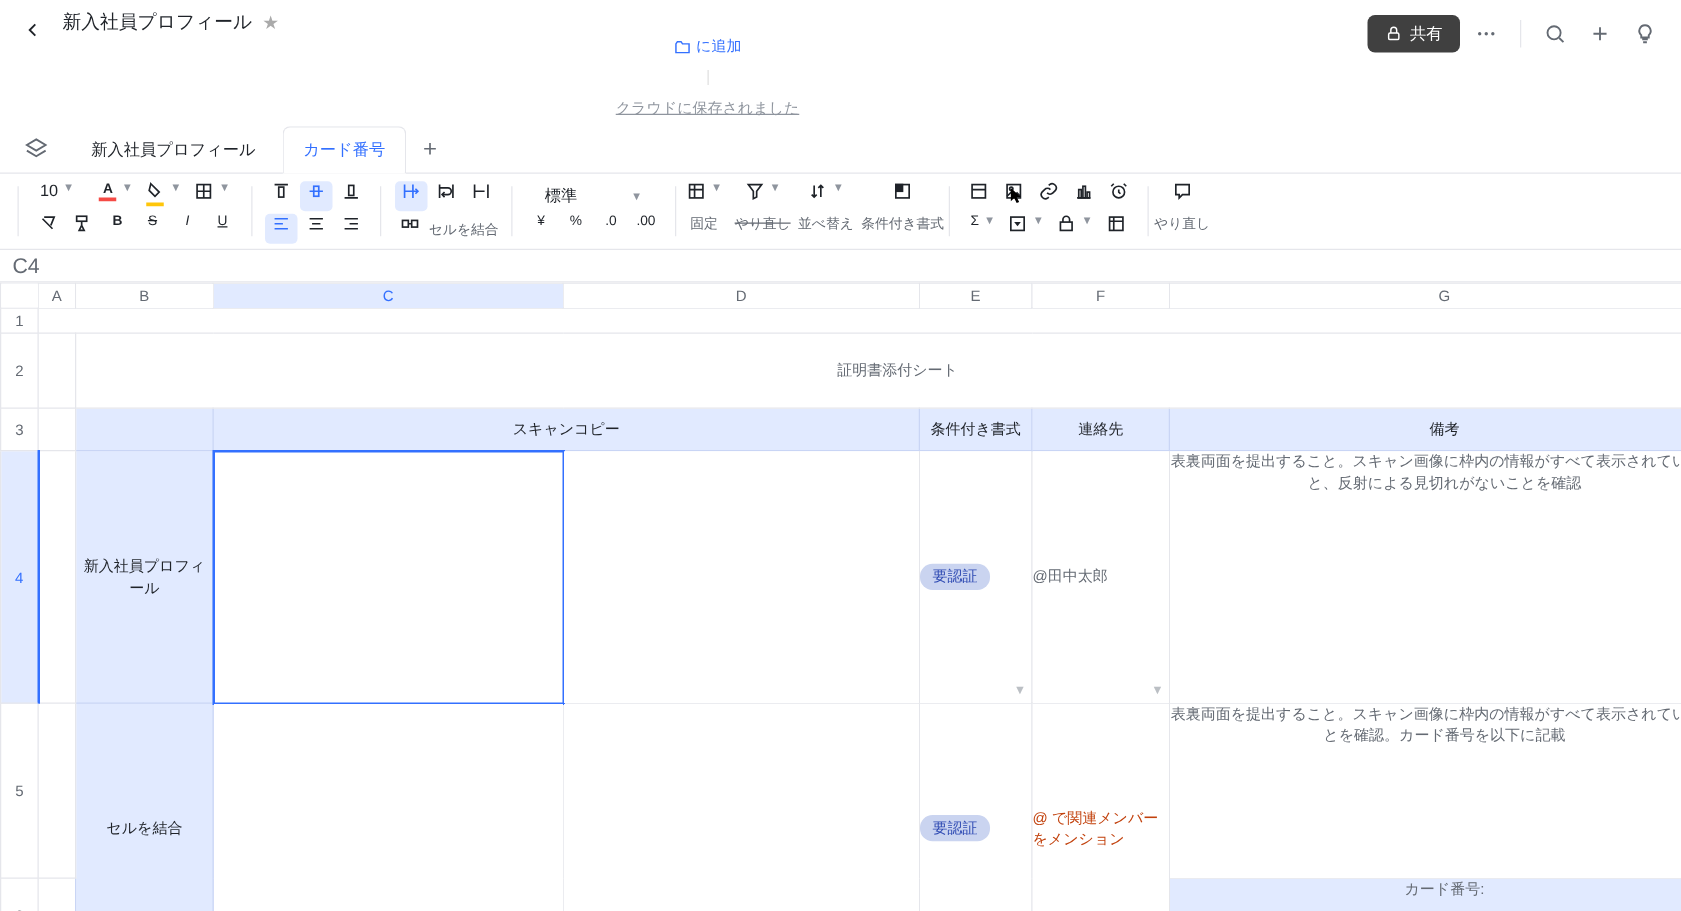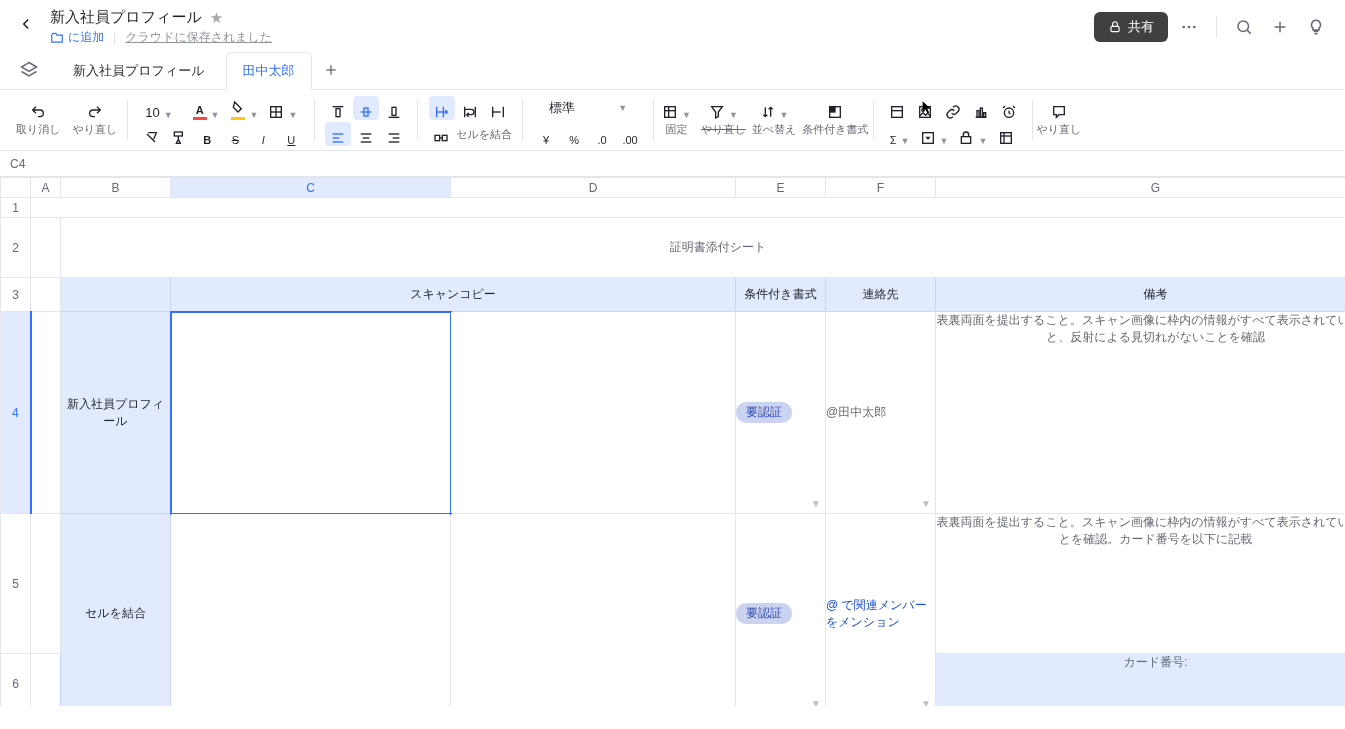--- a/index.html
+++ b/index.html
@@ -22,21 +22,21 @@
   .back-btn {
     width: 24px; height: 24px;
     display: flex; align-items: center; justify-content: center;
     cursor: pointer;
     margin-top: 4px;
   }
   .title-block { flex: 1; display: flex; flex-direction: column; gap: 2px; }
   .title-row { display: flex; align-items: center; gap: 8px; }
   .doc-title { font-size: 15px; font-weight: 500; }
   .star { color: #aaa; font-size: 15px; }
-  .sub-row { display: flex; align-items: center; gap: 10px; font-size: 12px; }
+  .sub-row { display: flex; align-items: center; gap: 10px; font-size: 12px; flex-direction: column; }
   .add-to { color: #3370ff; display: flex; align-items: center; gap: 4px; }
   .divider-v { width: 1px; height: 12px; background: #e0e0e0; }
   .saved { color: #8f959e; text-decoration: underline; }
   .header-right { display: flex; align-items: center; gap: 6px; margin-top: 4px; }
   .share-btn {
     background: #404040;
     color: #fff;
     border-radius: 6px;
     padding: 6px 14px;
     display: flex; align-items: center; gap: 6px;
@@ -101,21 +101,21 @@
     color: #646a73;
     flex-wrap: nowrap;
   }
   .tb-group {
     display: flex; flex-direction: column; align-items: center;
     padding: 0 6px;
   }
   .tb-icons-row { display: flex; gap: 2px; margin-bottom: 2px; }
   .tb-btn {
     min-width: 26px; height: 24px;
-    display: flex; align-items: flex-end; justify-content: center;
+    display: flex; align-items: flex-start; justify-content: center;
     cursor: pointer;
     border-radius: 4px;
     color: #1f2329;
     padding: 0 4px;
     gap: 2px;
   }
   .tb-btn.active { background: #e1eaff; color: #3370ff; }
   .tb-btn.highlight { background: #e1eaff; }
   .tb-btn svg { width: 16px; height: 16px; }
   .tb-label { font-size: 11px; color: #646a73; white-space: nowrap; text-align: center; }
@@ -138,21 +138,21 @@
     width: 22px; height: 22px;
     pointer-events: none;
   }
 
   
   .namebox-row {
     height: 26px;
     border-bottom: 1px solid #e5e6eb;
     display: flex; align-items: center;
     padding: 0 10px;
-    font-size: 12px;
+    font-size: 17px;
     color: #646a73;
   }
 
   
   .grid-wrap { position: relative; overflow: hidden; height: calc(729px - 200px); }
   table.grid {
     border-collapse: collapse;
     table-layout: fixed;
     width: 1345px;
   }
@@ -221,21 +221,21 @@
   }
   .body-cell.center { text-align: left; vertical-align: middle !important;}
   .badge {
     display: inline-block;
     background: #cad4f0;
     color: #2f4bb3;
     border-radius: 10px;
     padding: 2px 10px;
     font-size: 12px;
   }
-  .placeholder { color: #1d4ed8; margin-top: 20px; }
+  .placeholder { color: #c2410c; margin-top: 20px; }
   .note-cell {
     background: #e1eaff !important;
     text-align: left;
     padding: 8px 10px;
     font-size: 13px;
     color: #1f2329;
     vertical-align: top !important;
   }
 
   .selected-cell {
@@ -312,51 +312,31 @@
 </div>
 
 <div class="tabs-row">
   <div class="layers-btn">
     <svg viewBox="0 0 24 24" width="18" height="18" fill="none" stroke="#646a73" stroke-width="2">
         <polygon points="12 2 22 8 12 14 2 8 12 2"></polygon>
         <polyline points="2 14 12 20 22 14"></polyline>
       </svg>
   </div>
   <div class="tab">新入社員プロフィール</div>
-  <div class="tab active">田中太郎</div>
+  <div class="tab active">カード番号</div>
   <div class="tab-add">
     <svg viewBox="0 0 24 24" width="16" height="16" fill="none" stroke="#646a73" stroke-width="2">
         <line x1="12" y1="5" x2="12" y2="19"></line>
         <line x1="5" y1="12" x2="19" y2="12"></line>
       </svg>
   </div>
 </div>
 
 <div class="toolbar">
 
-  <div class="tb-group">
-    <div style="display:flex; gap:12px;">
-      <div class="tb-col">
-        <div class="tb-btn">
-            <svg viewBox="0 0 24 24" fill="none" stroke="currentColor" stroke-width="2">
-              <path d="M9 14L4 9l5-5M4 9h11a5 5 0 010 10h-3"></path>
-            </svg>
-          </div>
-        <div class="tb-label">取り消し</div>
-      </div>
-      <div class="tb-col">
-        <div class="tb-btn">
-            <svg viewBox="0 0 24 24" fill="none" stroke="currentColor" stroke-width="2">
-              <path d="M15 14l5-5-5-5M20 9H9a5 5 0 000 10h3"></path>
-            </svg>
-          </div>
-        <div class="tb-label">やり直し</div>
-      </div>
-    </div>
-  </div>
   <div class="tb-sep"></div>
 
   <div class="tb-group">
     <div class="tb-icons-row">
       <div class="tb-btn">
           <span class="fontsize-val">10</span>
           <span class="dropdown-caret">▼</span>
         </div>
       <div style="width:8px"></div>
       <div class="tb-btn">

